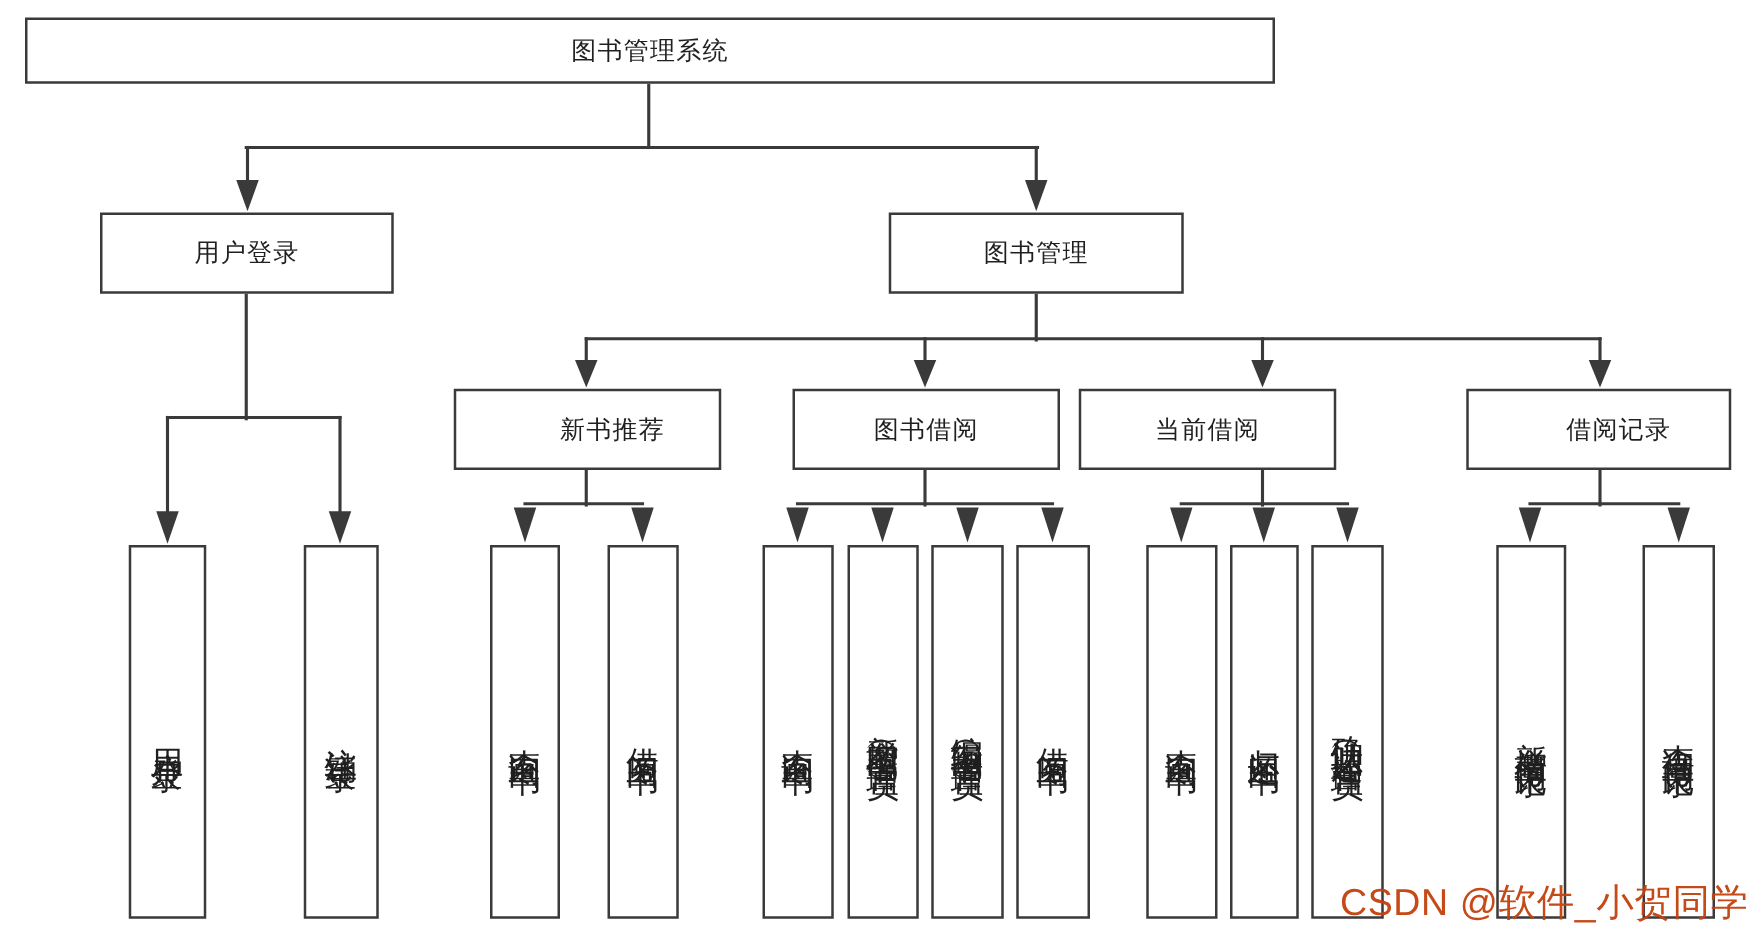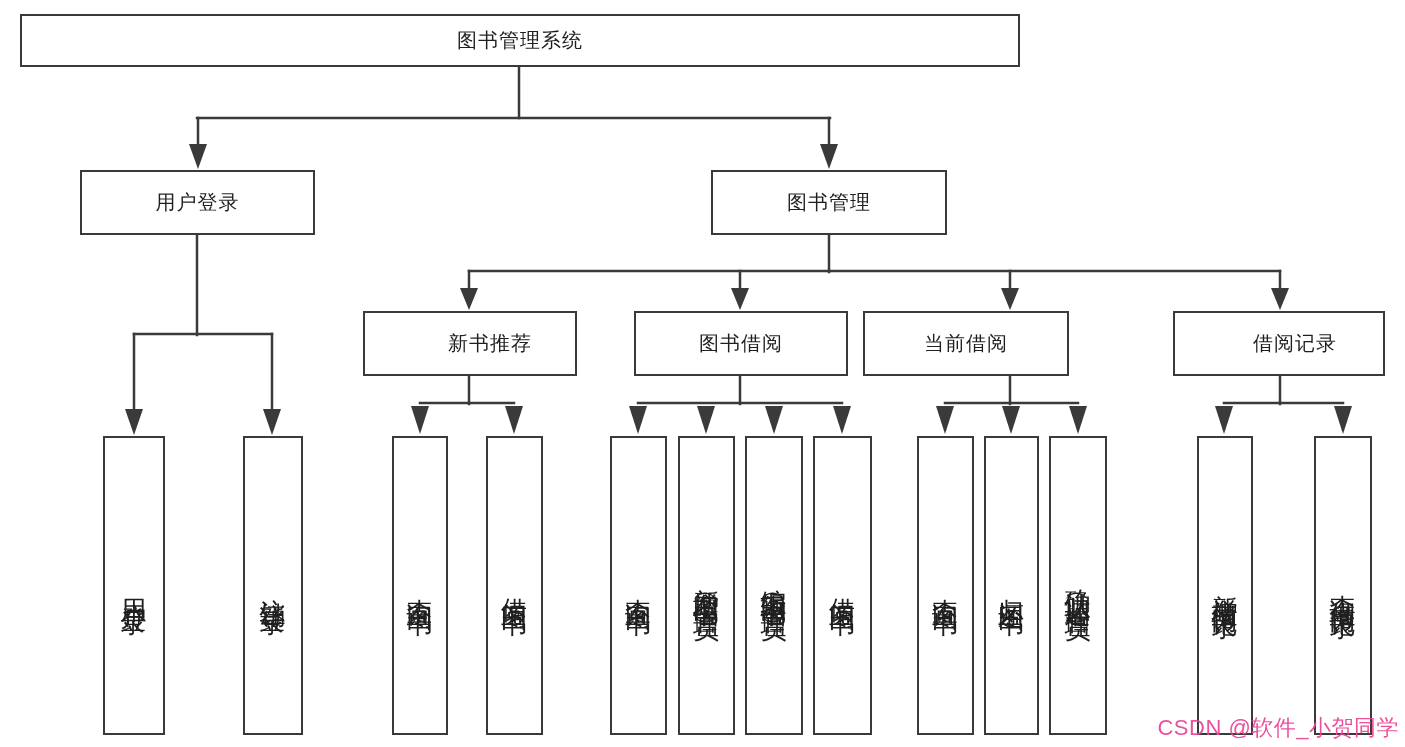--- a/index.html
+++ b/index.html
@@ -9,21 +9,21 @@
   }
   .connectors{position:absolute;left:0;top:0;}
   .node{
     position:absolute;box-sizing:border-box;background:#ffffff;
     border:2.5px solid #3a3a3a;display:flex;align-items:center;justify-content:center;
     color:#1f1f1f;text-align:center;
   }
   .h{font-size:20px;letter-spacing:1px;}
   .v{writing-mode:vertical-rl;text-orientation:mixed;font-size:26px;letter-spacing:4px;line-height:1;}
   .watermark{
-    position:absolute;right:6px;bottom:4px;font-size:22px;color:#ec4899;
+    position:absolute;right:6px;bottom:4px;font-size:30px;color:#c2410c;
     letter-spacing:0.5px;z-index:5;opacity:0.95;
   }
 </style>
 </head>
 <body>
 
 <div class="canvas">
 
   <svg class="connectors" width="1405" height="747" viewBox="0 0 1405 747">
     <g stroke="#3a3a3a" stroke-width="2.5" fill="none" stroke-linecap="square">

